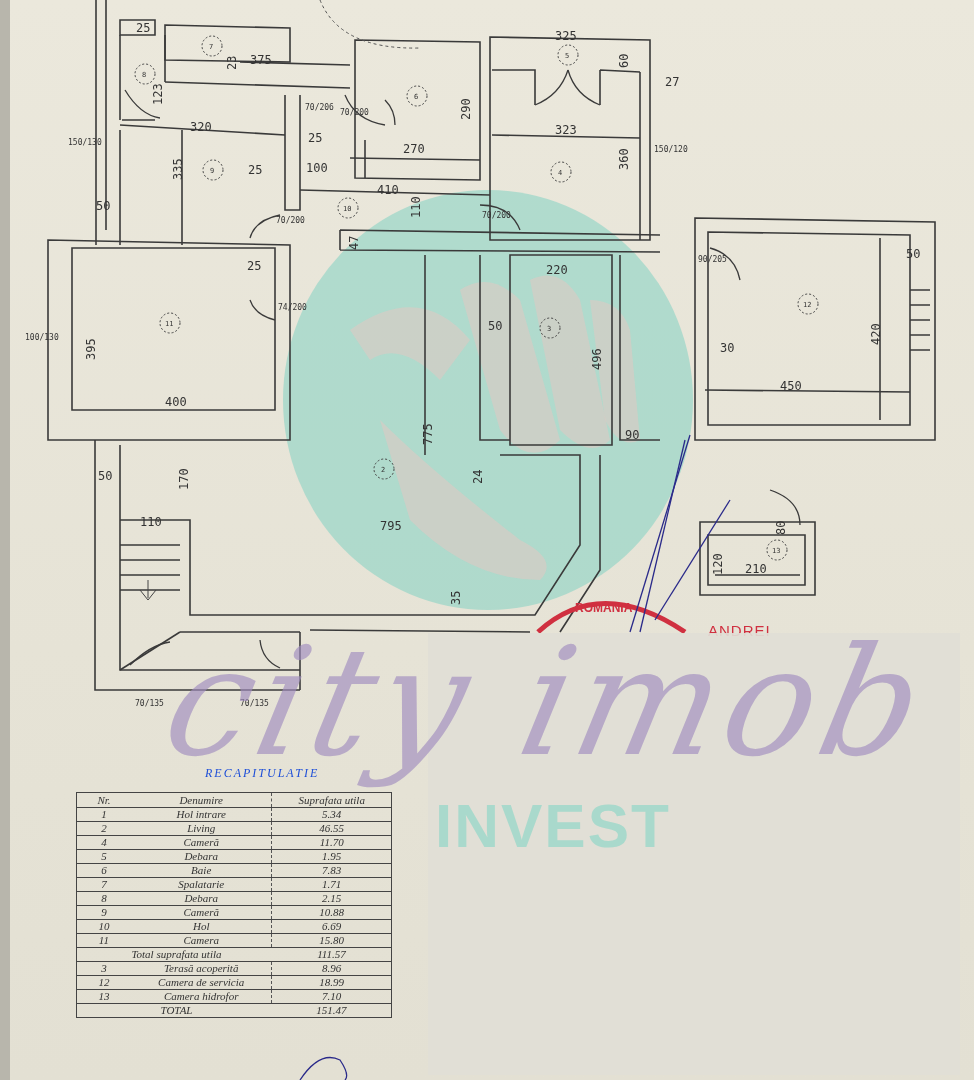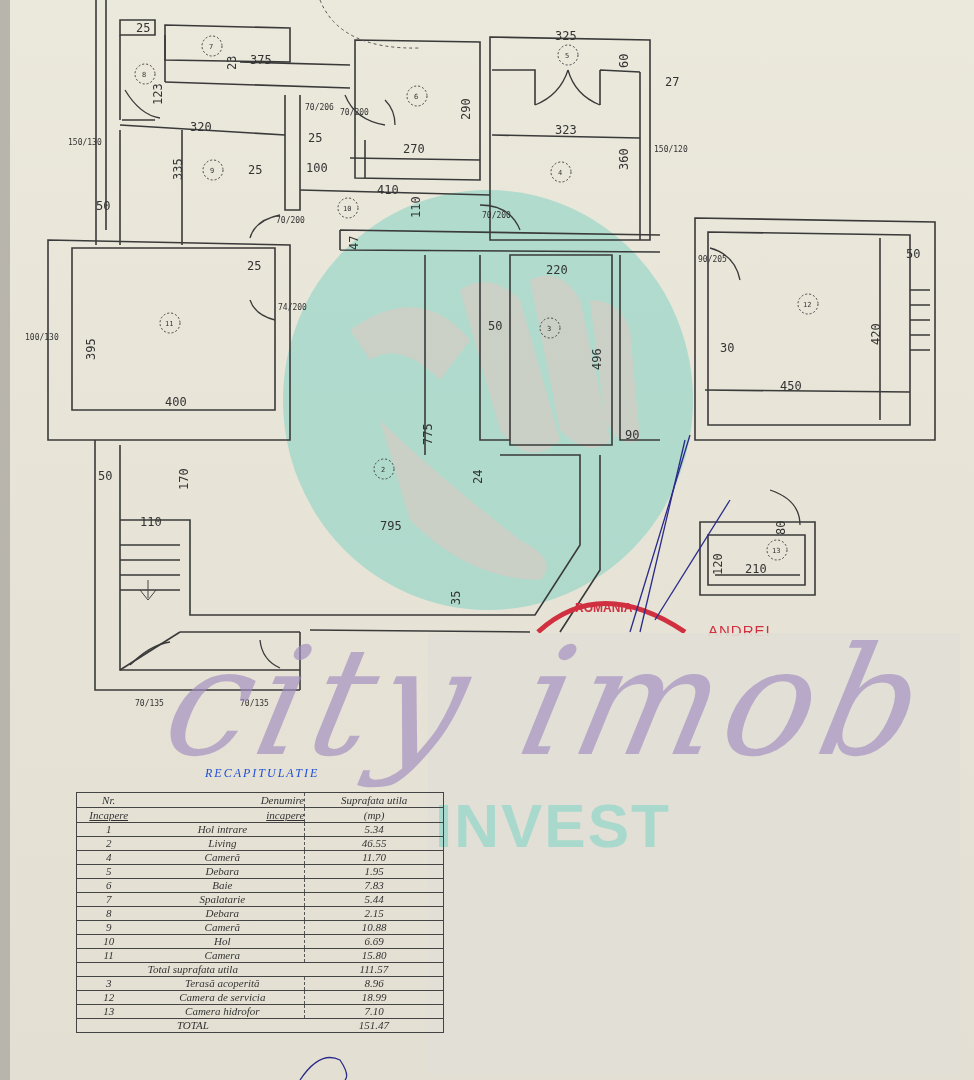--- a/index.html
+++ b/index.html
@@ -8,25 +8,25 @@
   .leftedge{position:absolute;left:0;top:0;width:10px;height:1080px;background:#b8b6ac;}
   svg.plan{position:absolute;left:0;top:0;}
   .dim{font-family:"DejaVu Sans Mono",monospace;font-size:12px;fill:#333;}
   .dimv{font-family:"DejaVu Sans Mono",monospace;font-size:12px;fill:#333;}
   .tiny{font-family:"DejaVu Sans Mono",monospace;font-size:8px;fill:#333;}
   .rnum{font-family:"DejaVu Sans Mono",monospace;font-size:7px;fill:#333;}
   .wm-city{position:absolute;left:170px;top:615px;font-family:"DejaVu Serif",serif;font-style:italic;font-size:150px;color:rgba(160,140,190,0.65);letter-spacing:6px;white-space:nowrap;transform:skewX(-12deg);}
   .wm-invest{position:absolute;left:435px;top:790px;font-family:"Liberation Sans",sans-serif;font-weight:bold;font-size:62px;color:rgba(150,215,200,0.75);letter-spacing:2px;}
   .patch{position:absolute;left:428px;top:633px;width:532px;height:442px;background:rgba(225,222,214,0.92);}
   .recap-title{position:absolute;left:205px;top:766px;font-family:"Liberation Serif",serif;font-style:italic;font-size:12px;letter-spacing:2px;color:#1d4ed8;}
-  table.recap{position:absolute;left:76px;top:792px;width:368px;border-collapse:collapse;font-family:"Liberation Serif",serif;font-style:italic;font-size:11px;color:#333;border-radius:30px;}
+  table.recap{position:absolute;left:76px;top:792px;width:316px;border-collapse:collapse;font-family:"Liberation Serif",serif;font-style:italic;font-size:11px;color:#333;border-radius:30px;}
   table.recap td,table.recap th{border-bottom:1.5px solid #444;padding:0;height:13px;line-height:13px;text-align:center;font-weight:normal;}
   table.recap th{height:14px;line-height:13px;font-size:11px;}
   table.recap .c1{width:58px;}
-  table.recap .c2{width:150px;text-align:right;}
+  table.recap .c2{width:150px;}
   table.recap .c3{width:126px;border-left:1px dashed #555;}
   table.recap tr td:first-child,table.recap tr th:first-child{border-left:1.5px solid #444;}
   table.recap tr td:last-child,table.recap tr th:last-child{border-right:1.5px solid #444;}
   table.recap thead tr:first-child th{border-top:1.5px solid #444;}
   .lefttxt{text-align:right;padding-left:4px !important;}
   .stamp-text{position:absolute;left:708px;top:622px;font-family:"Liberation Sans",sans-serif;font-size:15px;color:#d03040;letter-spacing:1px;}
 </style>
 </head>
 <body>
 
@@ -227,25 +227,20 @@
 
 <div class="recap-title">RECAPITULATIE</div>
 
 <table class="recap">
   <thead>
     <tr>
       <th class="c1">Nr.</th>
       <th class="c2">Denumire</th>
       <th class="c3">Suprafata utila</th>
     </tr>
-    <tr>
-      <th class="c1" style="text-decoration:underline">Incapere</th>
-      <th class="c2" style="text-decoration:underline">incapere</th>
-      <th class="c3">(mp)</th>
-    </tr>
   </thead>
   <tbody>
     <tr>
         <td>1</td>
         <td>Hol intrare</td>
         <td class="c3">5.34</td>
       </tr>
     <tr>
         <td>2</td>
         <td>Living</td>
@@ -262,21 +257,21 @@
         <td class="c3">1.95</td>
       </tr>
     <tr>
         <td>6</td>
         <td>Baie</td>
         <td class="c3">7.83</td>
       </tr>
     <tr>
         <td>7</td>
         <td>Spalatarie</td>
-        <td class="c3">5.44</td>
+        <td class="c3">1.71</td>
       </tr>
     <tr>
         <td>8</td>
         <td>Debara</td>
         <td class="c3">2.15</td>
       </tr>
     <tr>
         <td>9</td>
         <td>Cameră</td>
         <td class="c3">10.88</td>

